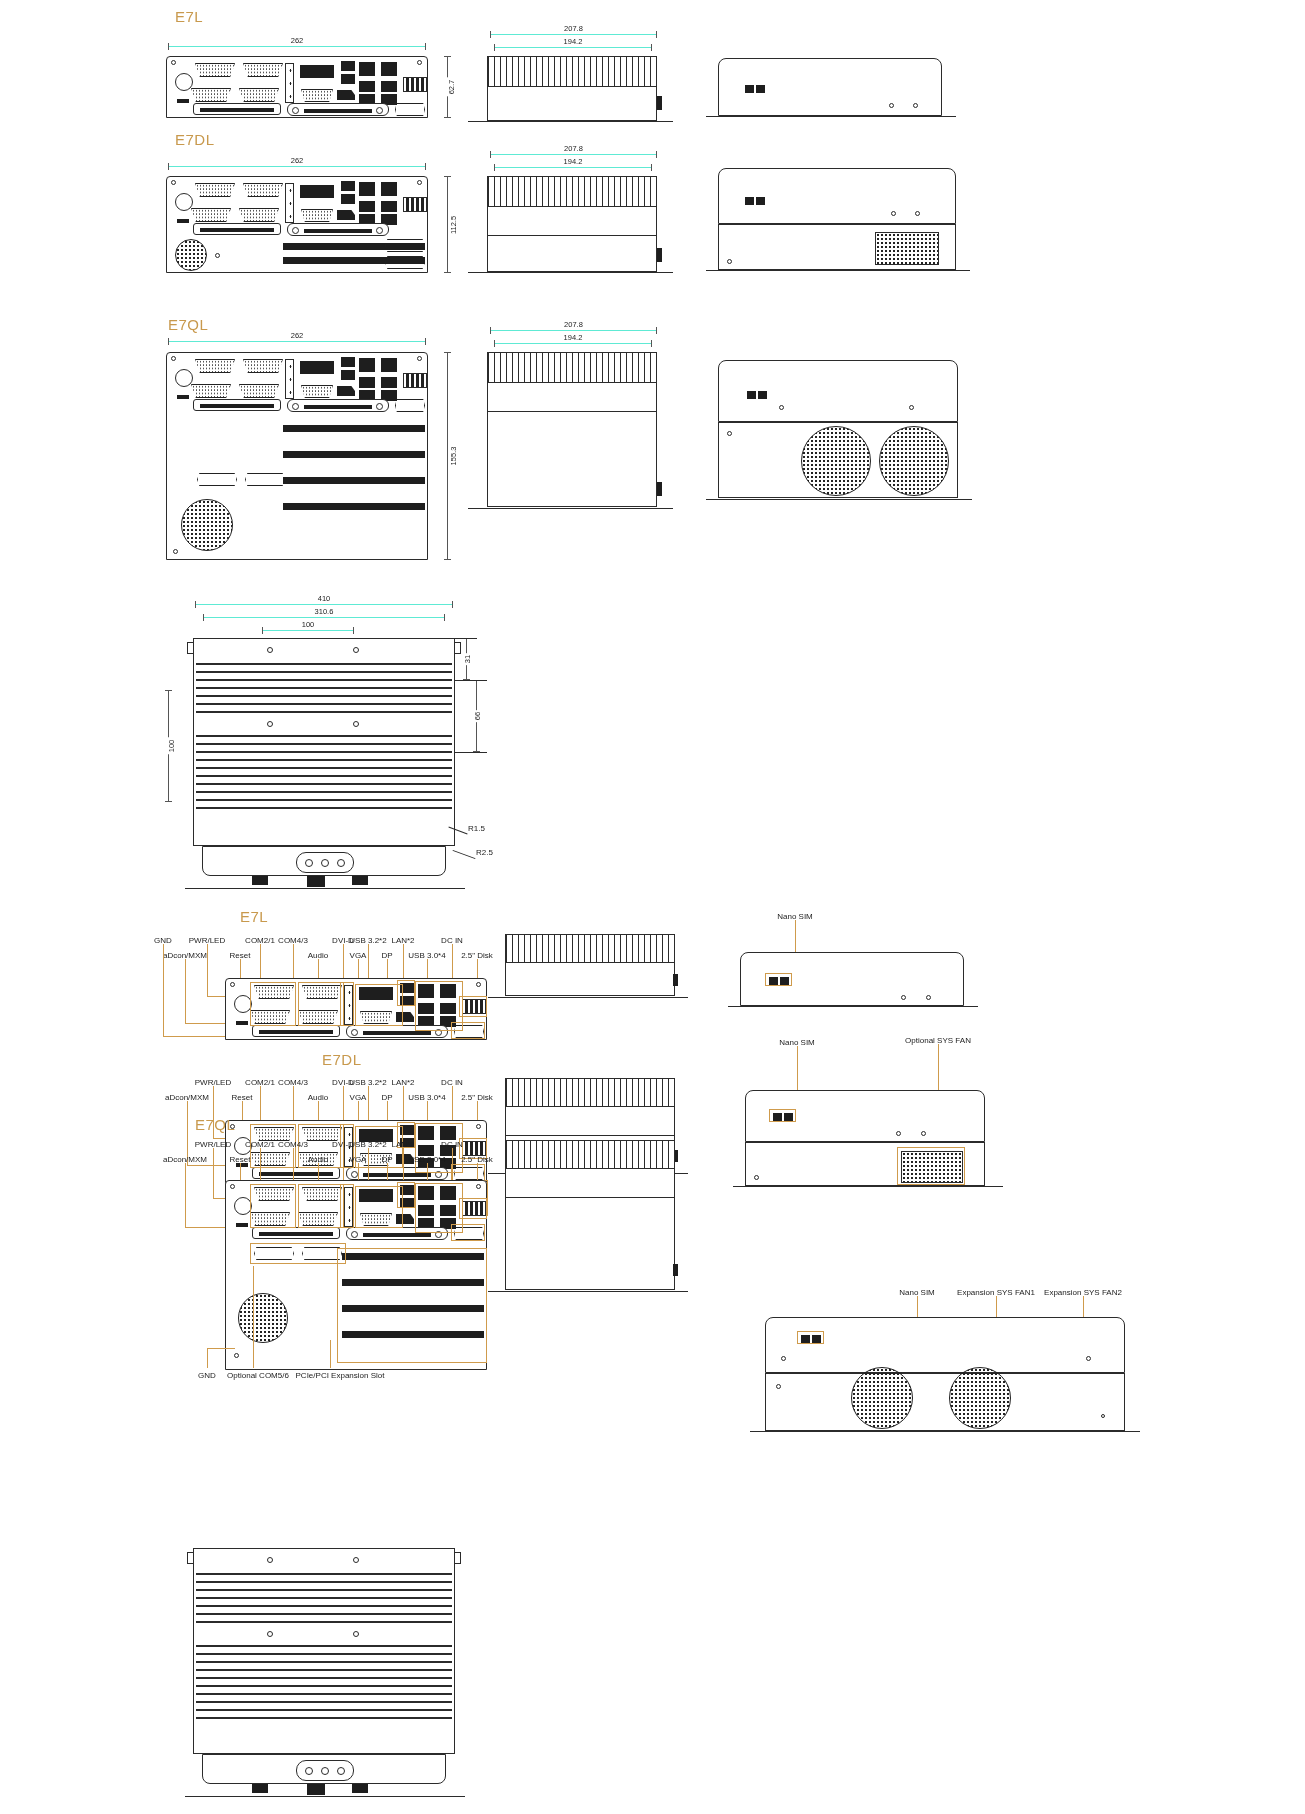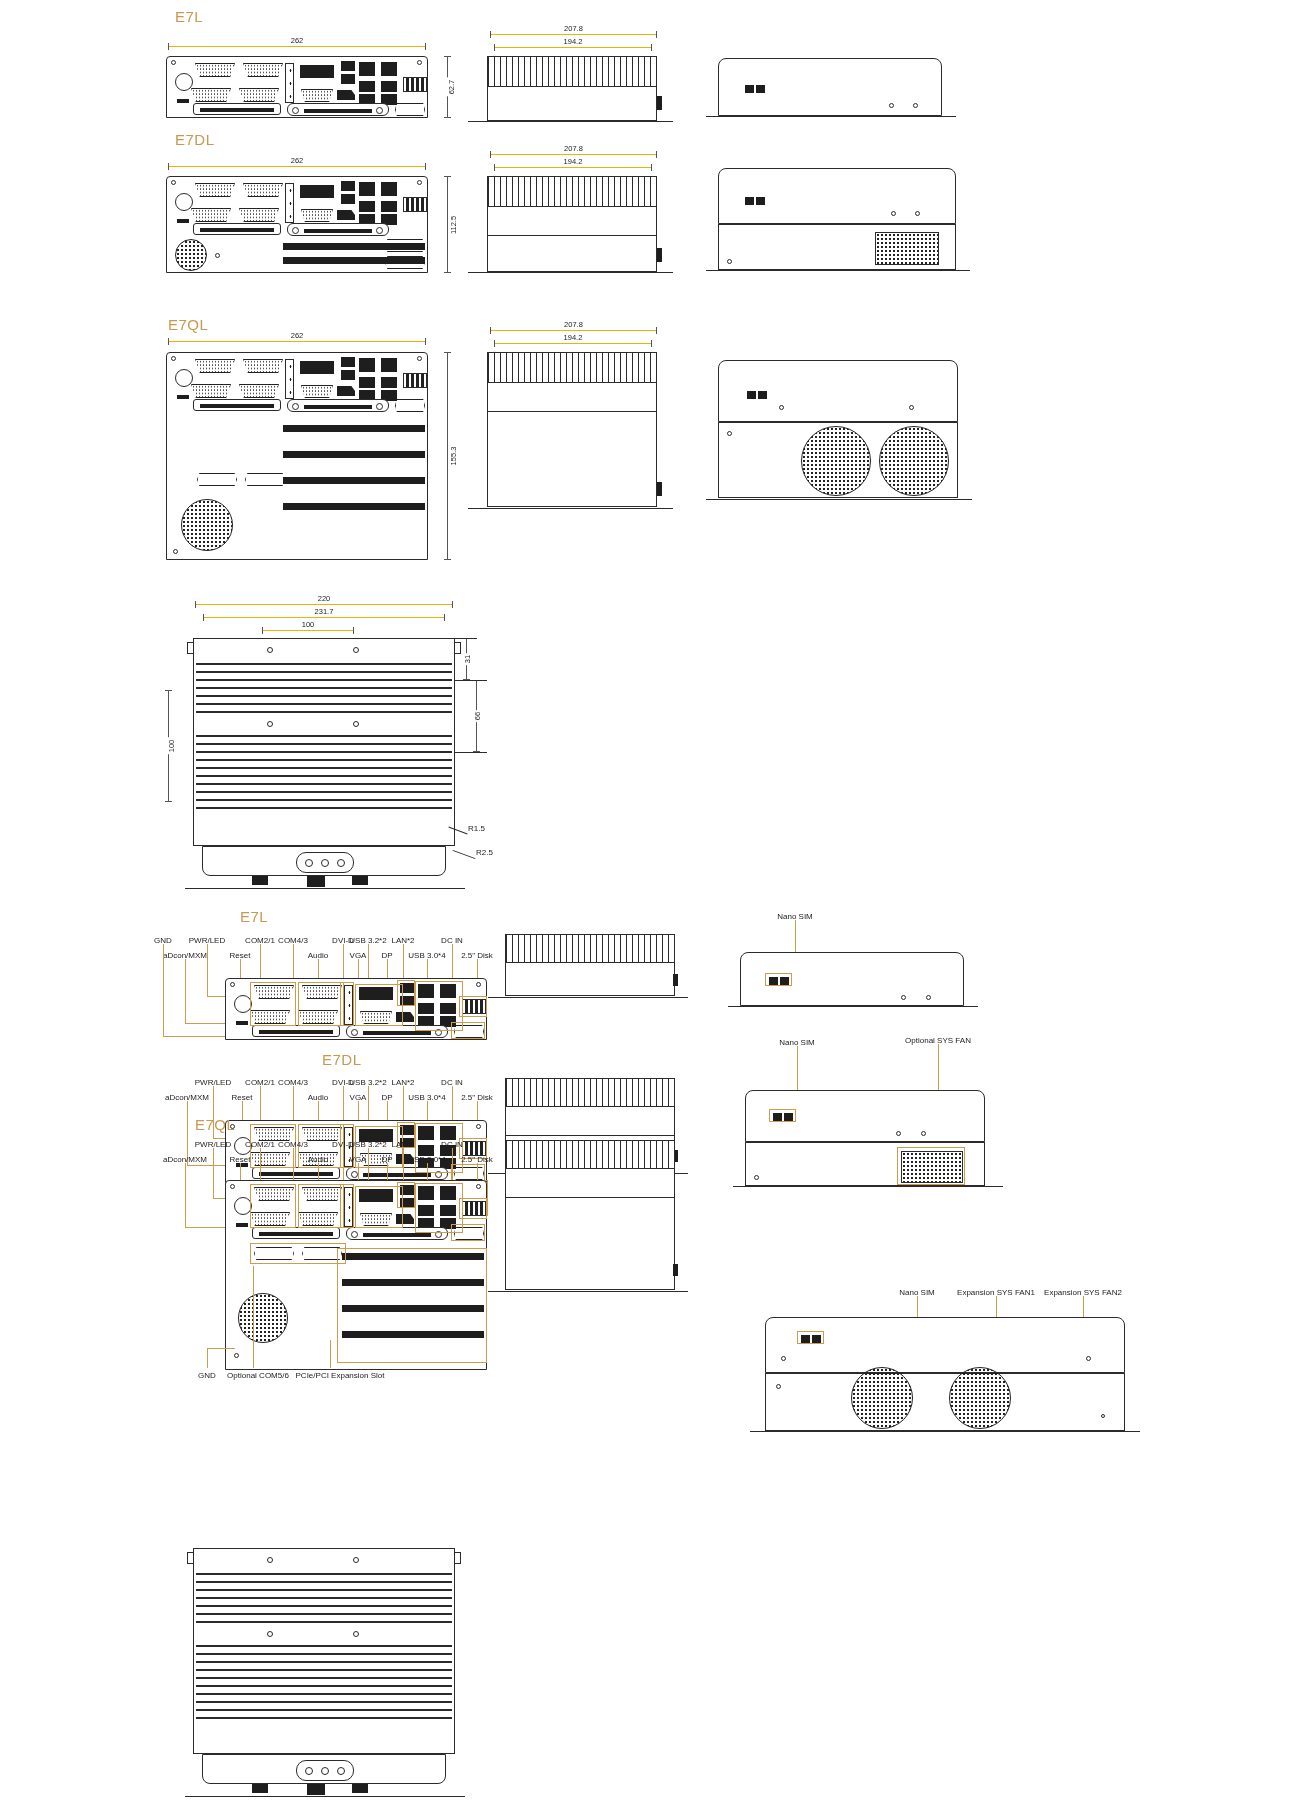--- a/index.html
+++ b/index.html
@@ -5,21 +5,21 @@
   html,body{margin:0;padding:0;background:#fff}
   .page{position:relative;width:1305px;height:1814px;background:#fff;font-family:"Liberation Sans",sans-serif;overflow:hidden}
   .ttl{position:absolute;font-size:15px;color:#c8994d;letter-spacing:.5px}
   .t{position:absolute;font-size:8px;line-height:9px;color:#1c1c1c;white-space:nowrap;transform:translateX(-50%)}
   .tl{position:absolute;font-size:8px;line-height:9px;color:#1c1c1c;white-space:nowrap}
   .b{position:absolute;border:1px solid #2b2b2b;box-sizing:border-box;background:#fff}
   .k{position:absolute;background:#1e1e1e}
   .w{position:absolute;background:#fff}
   .lh{position:absolute;height:1px;background:#2b2b2b}
   .scr{position:absolute;border:1px solid #2b2b2b;border-radius:50%;background:#fff;box-sizing:border-box}
-  .dim{position:absolute;height:1px;background:#eab308}
+  .dim{position:absolute;height:1px;background:#5eead4}
   .dim::before,.dim::after{content:"";position:absolute;width:1px;height:7px;top:-3px;background:#555}
   .dim::before{left:0}.dim::after{right:0}
   .dim b{position:absolute;left:50%;top:-10px;transform:translateX(-50%);font-weight:normal;font-size:7.5px;background:#fff;padding:0 2px;color:#1c1c1c}
   .vdim{position:absolute;width:1px;background:#555}
   .vdim::before,.vdim::after{content:"";position:absolute;height:1px;width:7px;left:-3px;background:#555}
   .vdim::before{top:0}.vdim::after{bottom:0}
   .vdim b{position:absolute;top:50%;left:-5px;transform:translateY(-50%) rotate(-90deg);font-weight:normal;font-size:7.5px;background:#fff;padding:0 2px;color:#1c1c1c;white-space:nowrap}
   .fins{position:absolute;border:1px solid #2b2b2b;border-bottom:none;box-sizing:border-box;background:repeating-linear-gradient(90deg,#2b2b2b 0 1px,#fff 1px 6px)}
   .finsh{position:absolute;background:repeating-linear-gradient(180deg,#2b2b2b 0 2px,#fff 2px 8px)}
   .dots{background-image:radial-gradient(#222 .8px,transparent 1.1px);background-size:4px 4px}
@@ -227,24 +227,24 @@
   <div class="scr" style="left:190px;top:44px;width:5px;height:5px"></div>
 </div>
 <div class="b" style="left:718px;top:422px;width:240px;height:76px">
   <div class="fan" style="left:82px;top:3px;width:70px;height:70px"></div>
   <div class="fan" style="left:160px;top:3px;width:70px;height:70px"></div>
   <div class="scr" style="left:8px;top:8px;width:5px;height:5px"></div>
 </div>
 <div class="lh" style="left:706px;top:499px;width:266px"></div>
 
 <div class="dim" style="left:195px;top:604px;width:258px">
-      <b>220</b>
+      <b>410</b>
     </div>
 <div class="dim" style="left:203px;top:617px;width:242px">
-      <b>231.7</b>
+      <b>310.6</b>
     </div>
 <div class="dim" style="left:262px;top:630px;width:92px">
       <b>100</b>
     </div>
 <div class="b" style="left:193px;top:638px;width:262px;height:208px">
   <div class="scr" style="left:73px;top:8px;width:6px;height:6px"></div>
   <div class="scr" style="left:159px;top:8px;width:6px;height:6px"></div>
   <div class="finsh" style="left:2px;top:24px;width:256px;height:148px"></div>
   <div class="w" style="left:2px;top:78px;width:256px;height:14px"></div>
   <div class="scr" style="left:73px;top:82px;width:6px;height:6px"></div>

